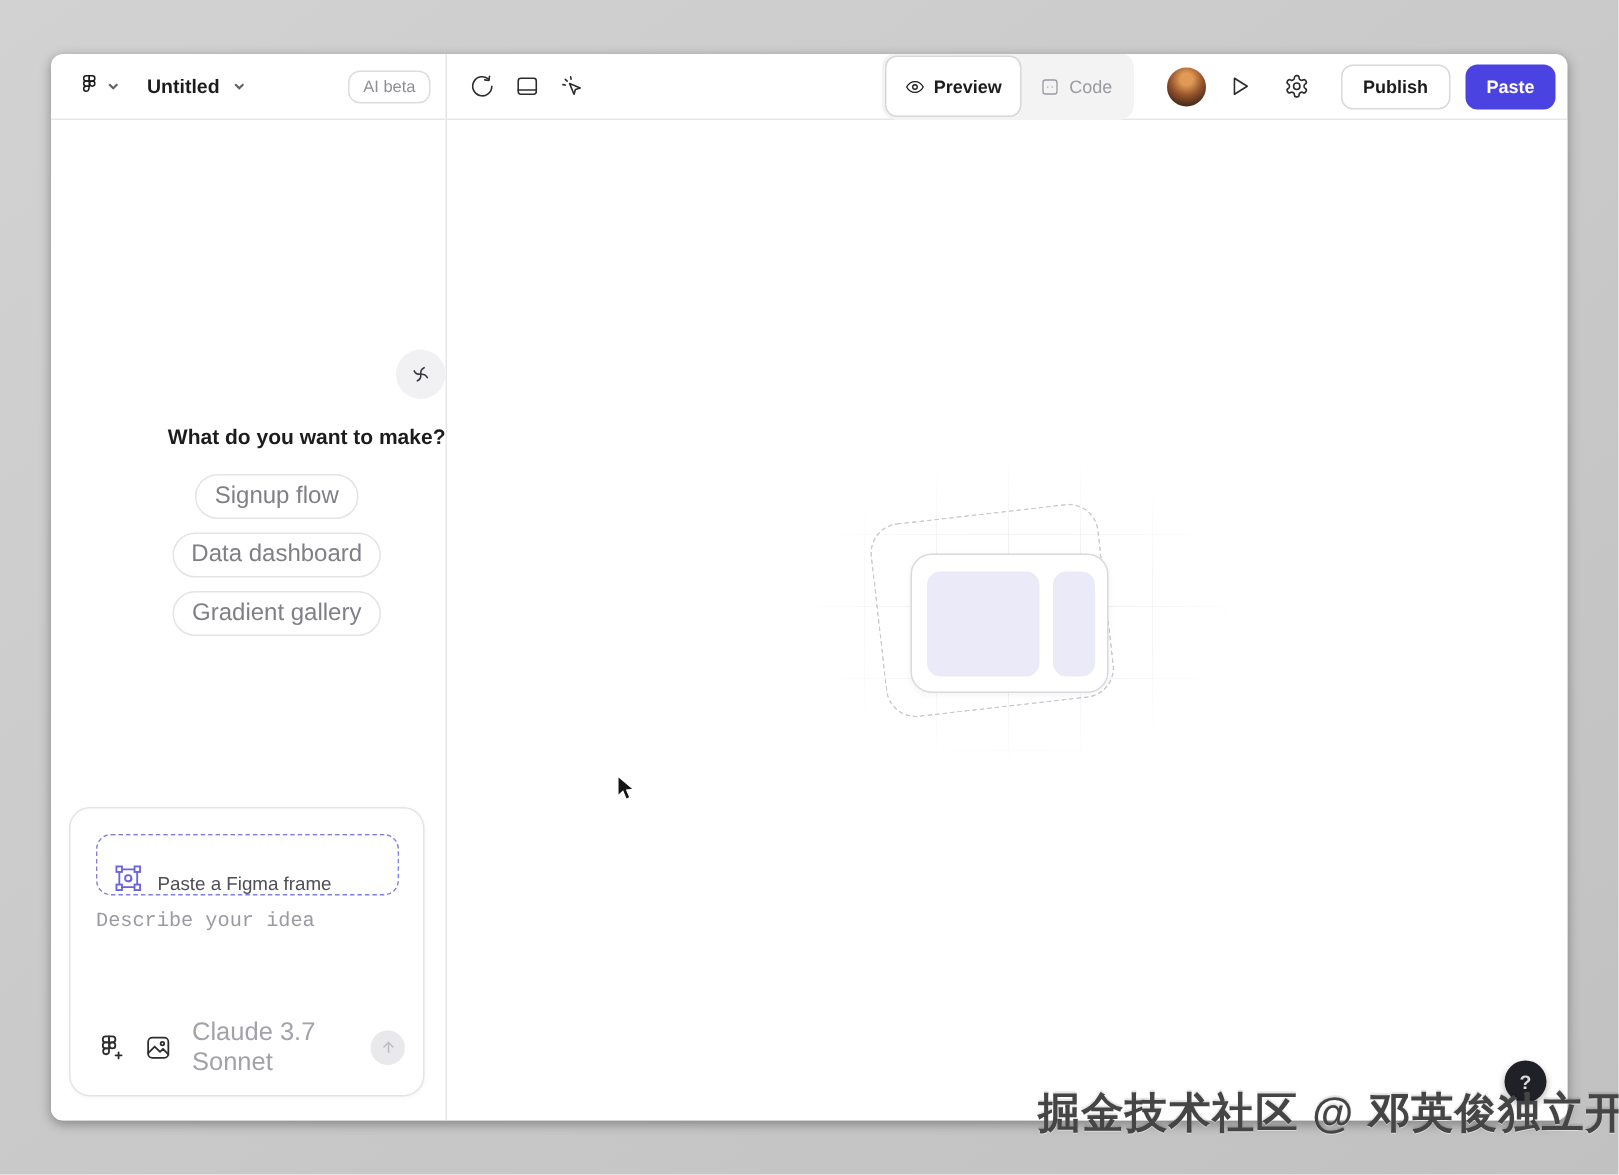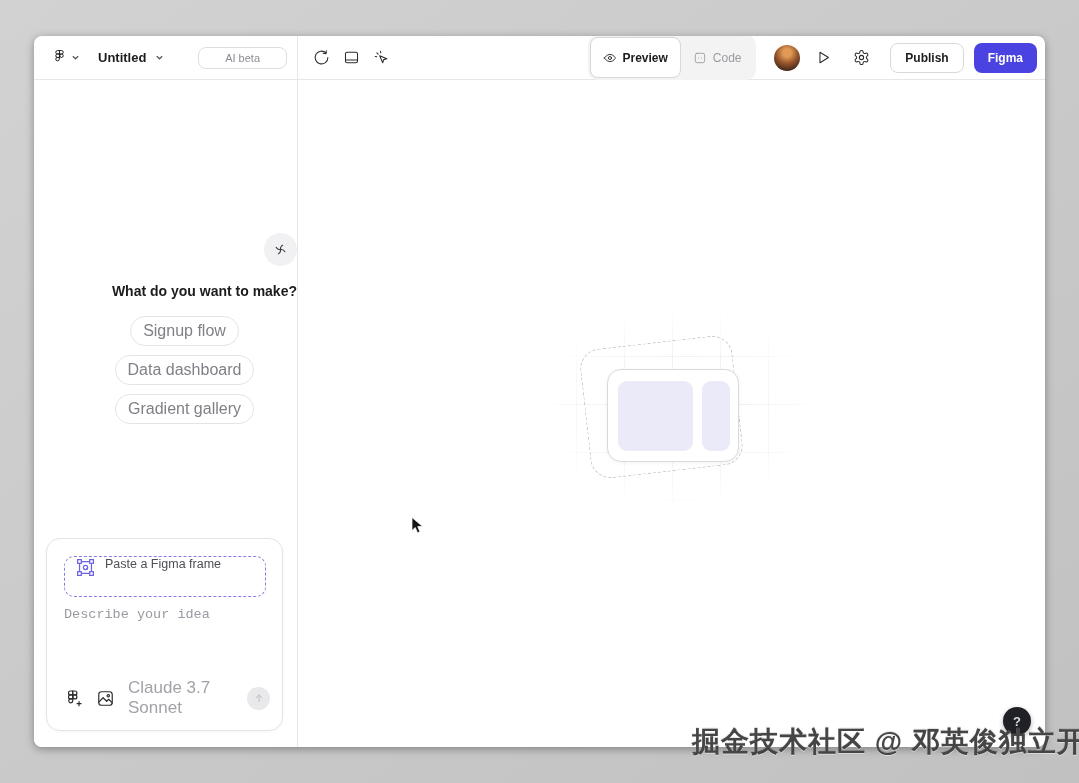--- a/index.html
+++ b/index.html
@@ -13,21 +13,21 @@
   
   .topbar { height:44px; display:flex; border-bottom:1px solid #e7e7e9; flex:0 0 44px; }
   .topbar-left { width:264px; flex:0 0 264px; display:flex; align-items:center; padding:0 10px 0 14px; border-right:1px solid #e7e7e9; }
   .topbar-right { flex:1; display:flex; align-items:center; padding:0 8px; position:relative; }
 
   .menu-btn { display:flex; align-items:center; gap:4px; padding:4px 4px; border-radius:6px; cursor:pointer; background:none; border:none; }
   .doc-title-wrap { display:flex; align-items:center; gap:9px; margin-left:14px; cursor:pointer; }
   .doc-title { font-size:13px; font-weight:700; color:#1c1c1e; }
   .chev { width:9px; height:9px; stroke:#5f5f64; stroke-width:1.6; fill:none; }
 
-  .badge { margin-left:auto; font-size:11px; color:#8e8e94; border:1px solid #ddddde; border-radius:8px; padding:4px 26px; background:#fff; }
+  .badge { margin-left:auto; font-size:11px; color:#8e8e94; border:1px solid #ddddde; border-radius:8px; padding:4px 9px; background:#fff; }
 
   .icon-btn { width:30px; height:30px; display:flex; align-items:center; justify-content:center; background:none; border:none; border-radius:6px; cursor:pointer; flex:0 0 auto; }
   .icon-btn svg { width:17px; height:17px; stroke:#2c2c2e; stroke-width:1.5; fill:none; stroke-linecap:round; stroke-linejoin:round; }
 
   .toggle-group { position:absolute; left:50%; transform:translateX(-50%); display:flex; background:#f3f3f4; border-radius:10px; padding:2px; }
   .toggle-seg { display:flex; align-items:center; gap:6px; height:41px; padding:0 12px; border-radius:8px; font-size:12px; cursor:pointer; border:none; background:none; color:#9b9ba1; }
   .toggle-seg svg { width:14px; height:14px; stroke:currentColor; stroke-width:1.5; fill:none; stroke-linecap:round; stroke-linejoin:round; }
   .toggle-seg.active { background:#fff; border:1px solid #d7d7da; color:#1c1c1e; font-weight:600; }
 
   .right-cluster { margin-left:auto; display:flex; align-items:center; gap:8px; }
@@ -47,21 +47,21 @@
   .hero-orb { width:33px; height:33px; border-radius:50%; background:#f1f1f3; display:flex; align-items:center; justify-content:center; }
   .hero-orb svg { width:17px; height:17px; stroke:#3a3a3e; stroke-width:1.5; fill:none; stroke-linecap:round; }
   .hero-title { margin-top:17px; font-size:14px; font-weight:700; color:#1c1c1e; }
   .chips { margin-top:17px; width:225px; display:flex; flex-wrap:wrap; justify-content:center; gap:9px 8px; }
   .chip { padding:5px 12px; border:1px solid #e4e4e7; border-radius:999px; background:#fff; font-size:16px; color:#7f7f86; cursor:pointer; font-family:inherit; }
 
   
   .prompt-card { position:absolute; left:12px; top:458px; width:237px; height:193px; background:#fff;
     border:1px solid #e4e4e7; border-radius:14px; box-shadow:0 1px 3px rgba(0,0,0,.04); }
   .paste-box { margin:17px 16px 0 17px; height:41px; border:1.4px dashed #837de6; border-radius:10px;
-    display:flex; align-items:flex-start; gap:9px; padding:0 10px; cursor:pointer; background:#fff; width:calc(100% - 33px); font-family:inherit; }
+    display:flex; align-items:flex-end; gap:9px; padding:0 10px; cursor:pointer; background:#fff; width:calc(100% - 33px); font-family:inherit; }
   .paste-box svg { width:21px; height:21px; flex:0 0 auto; }
   .paste-label { font-size:12.5px; color:#4e4e55; }
   .prompt-input { display:block; width:calc(100% - 34px); margin:10px 17px 0; border:none; outline:none; resize:none;
     font-family:Liberation Mono, monospace; font-size:13.5px; color:#1c1c1e; height:58px; background:transparent; }
   .prompt-input::placeholder { color:#9a9aa2; }
   .prompt-footer { position:absolute; left:17px; right:12px; bottom:12px; display:flex; align-items:center; gap:13px; }
   .tool-btn { width:22px; height:22px; display:flex; align-items:center; justify-content:center; background:none; border:none; cursor:pointer; padding:0; }
   .tool-btn svg { width:19px; height:19px; stroke:#2c2c2e; stroke-width:1.5; fill:none; stroke-linecap:round; stroke-linejoin:round; }
   .model-label { margin-left:auto; font-size:17px; color:#a2a2a9; }
   .send-btn { width:23px; height:23px; border-radius:50%; background:#e9e9ec; border:none; display:flex; align-items:center; justify-content:center; cursor:pointer; flex:0 0 auto; }
@@ -163,21 +163,21 @@
               <path d="M7 4.5 19 12 7 19.5Z"></path>
             </svg>
         </button>
         <button class="icon-btn">
           <svg viewBox="0 0 24 24">
             <circle cx="12" cy="12" r="3"></circle>
             <path d="M12.22 2h-.44a2 2 0 0 0-2 2v.18a2 2 0 0 1-1 1.73l-.43.25a2 2 0 0 1-2 0l-.15-.08a2 2 0 0 0-2.73.73l-.22.38a2 2 0 0 0 .73 2.73l.15.1a2 2 0 0 1 1 1.72v.51a2 2 0 0 1-1 1.74l-.15.09a2 2 0 0 0-.73 2.73l.22.38a2 2 0 0 0 2.73.73l.15-.08a2 2 0 0 1 2 0l.43.25a2 2 0 0 1 1 1.73V20a2 2 0 0 0 2 2h.44a2 2 0 0 0 2-2v-.18a2 2 0 0 1 1-1.73l.43-.25a2 2 0 0 1 2 0l.15.08a2 2 0 0 0 2.73-.73l.22-.39a2 2 0 0 0-.73-2.73l-.15-.08a2 2 0 0 1-1-1.74v-.5a2 2 0 0 1 1-1.74l.15-.09a2 2 0 0 0 .73-2.73l-.22-.38a2 2 0 0 0-2.73-.73l-.15.08a2 2 0 0 1-2 0l-.43-.25a2 2 0 0 1-1-1.73V4a2 2 0 0 0-2-2z"></path>
           </svg>
         </button>
         <button class="btn btn-secondary">Publish</button>
-        <button class="btn btn-primary">Figma</button>
+        <button class="btn btn-primary">Paste</button>
       </div>
     </div>
   </div>
 
   <div class="main">
 
     <div class="sidebar">
       <div class="hero">
         <div class="hero-orb">
           <svg viewBox="0 0 24 24">

